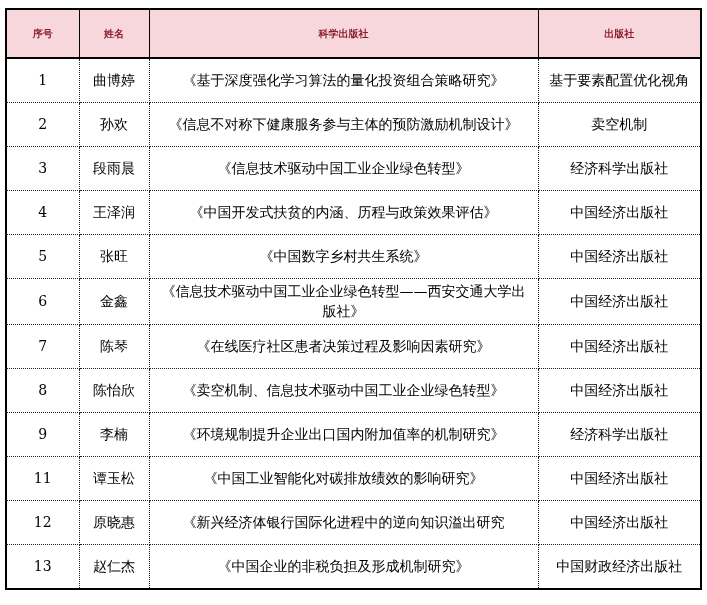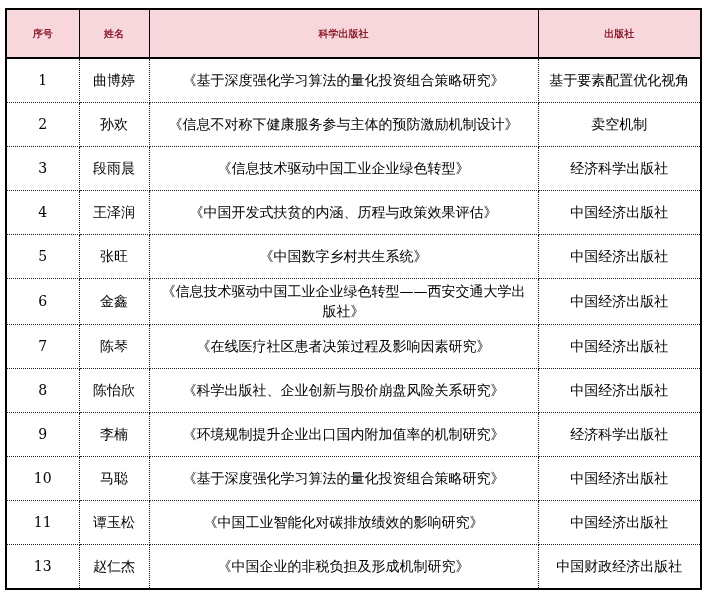--- a/index.html
+++ b/index.html
@@ -108,39 +108,39 @@
         </tr>
         <tr>
           <td class="col-index">7</td>
           <td>陈琴</td>
           <td>《在线医疗社区患者决策过程及影响因素研究》</td>
           <td>中国经济出版社</td>
         </tr>
         <tr>
           <td class="col-index">8</td>
           <td>陈怡欣</td>
-          <td>《科学出版社、企业创新与股价崩盘风险关系研究》</td>
+          <td>《卖空机制、信息技术驱动中国工业企业绿色转型》</td>
           <td>中国经济出版社</td>
         </tr>
         <tr>
           <td class="col-index">9</td>
           <td>李楠</td>
           <td>《环境规制提升企业出口国内附加值率的机制研究》</td>
           <td>经济科学出版社</td>
         </tr>
         <tr>
-          <td class="col-index">10</td>
-          <td>马聪</td>
-          <td>《基于深度强化学习算法的量化投资组合策略研究》</td>
+          <td class="col-index">11</td>
+          <td>谭玉松</td>
+          <td>《中国工业智能化对碳排放绩效的影响研究》</td>
           <td>中国经济出版社</td>
         </tr>
         <tr>
-          <td class="col-index">11</td>
-          <td>谭玉松</td>
-          <td>《中国工业智能化对碳排放绩效的影响研究》</td>
+          <td class="col-index">12</td>
+          <td>原晓惠</td>
+          <td>《新兴经济体银行国际化进程中的逆向知识溢出研究</td>
           <td>中国经济出版社</td>
         </tr>
         <tr>
           <td class="col-index">13</td>
           <td>赵仁杰</td>
           <td>《中国企业的非税负担及形成机制研究》</td>
           <td>中国财政经济出版社</td>
         </tr>
       </tbody>
   </table>

